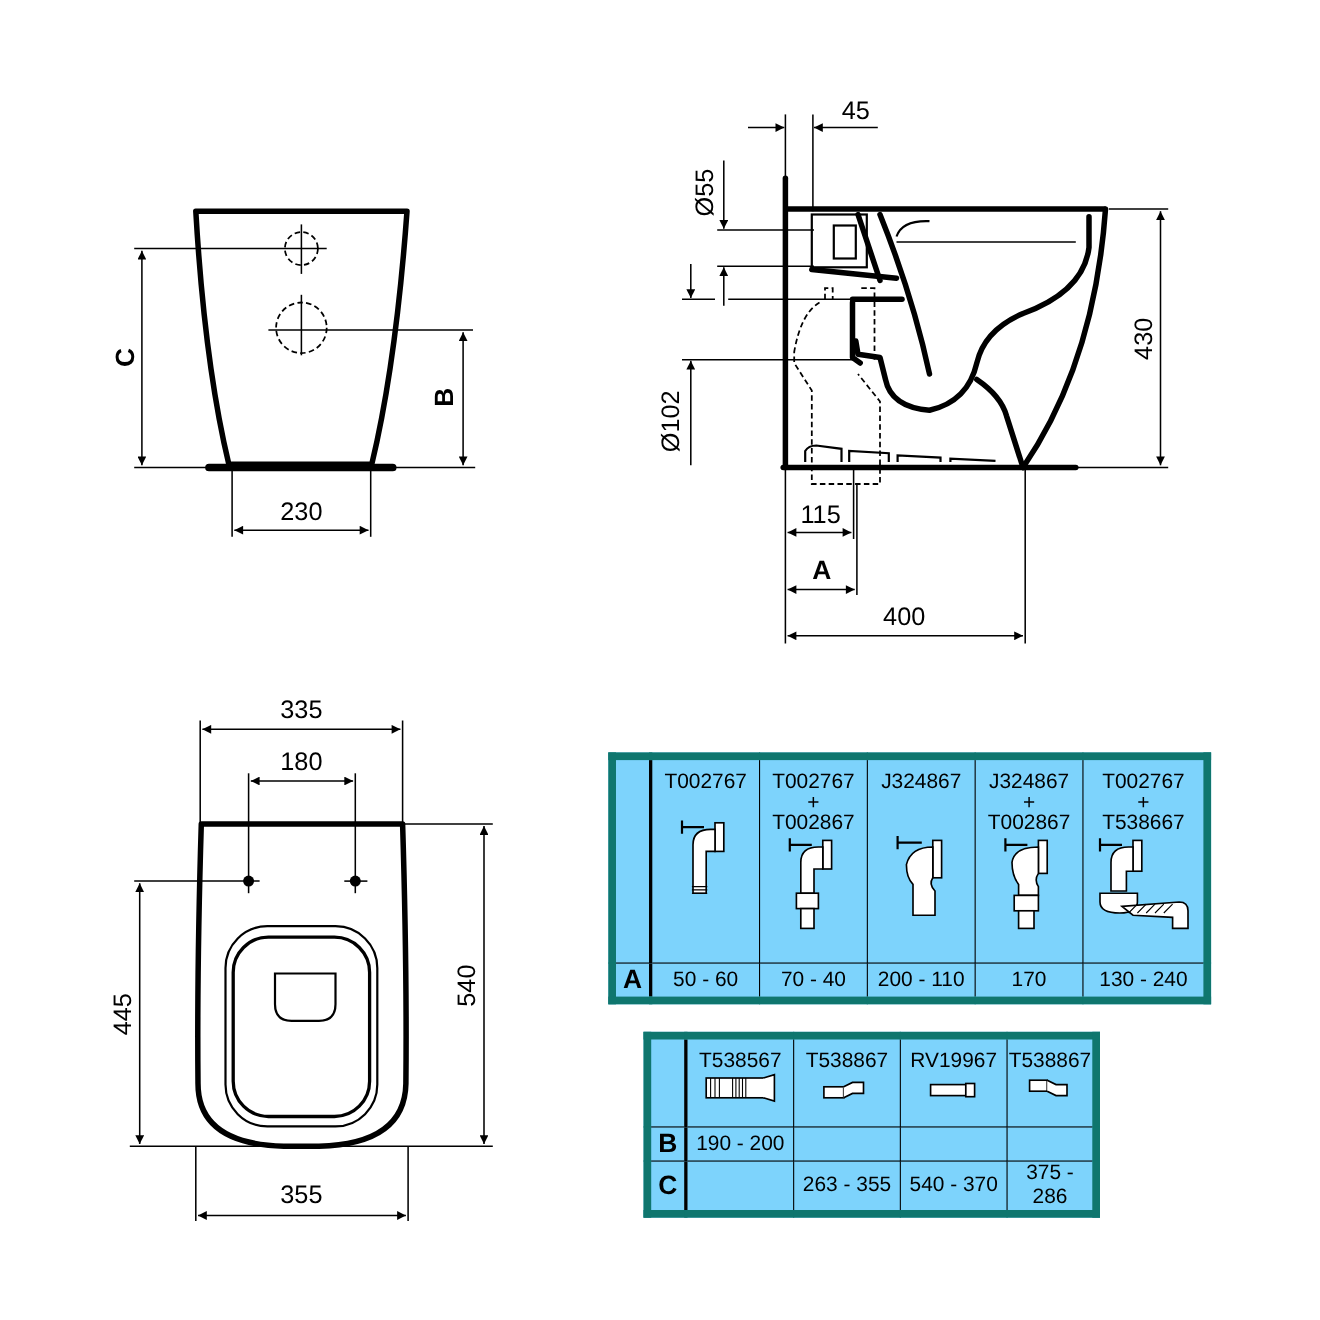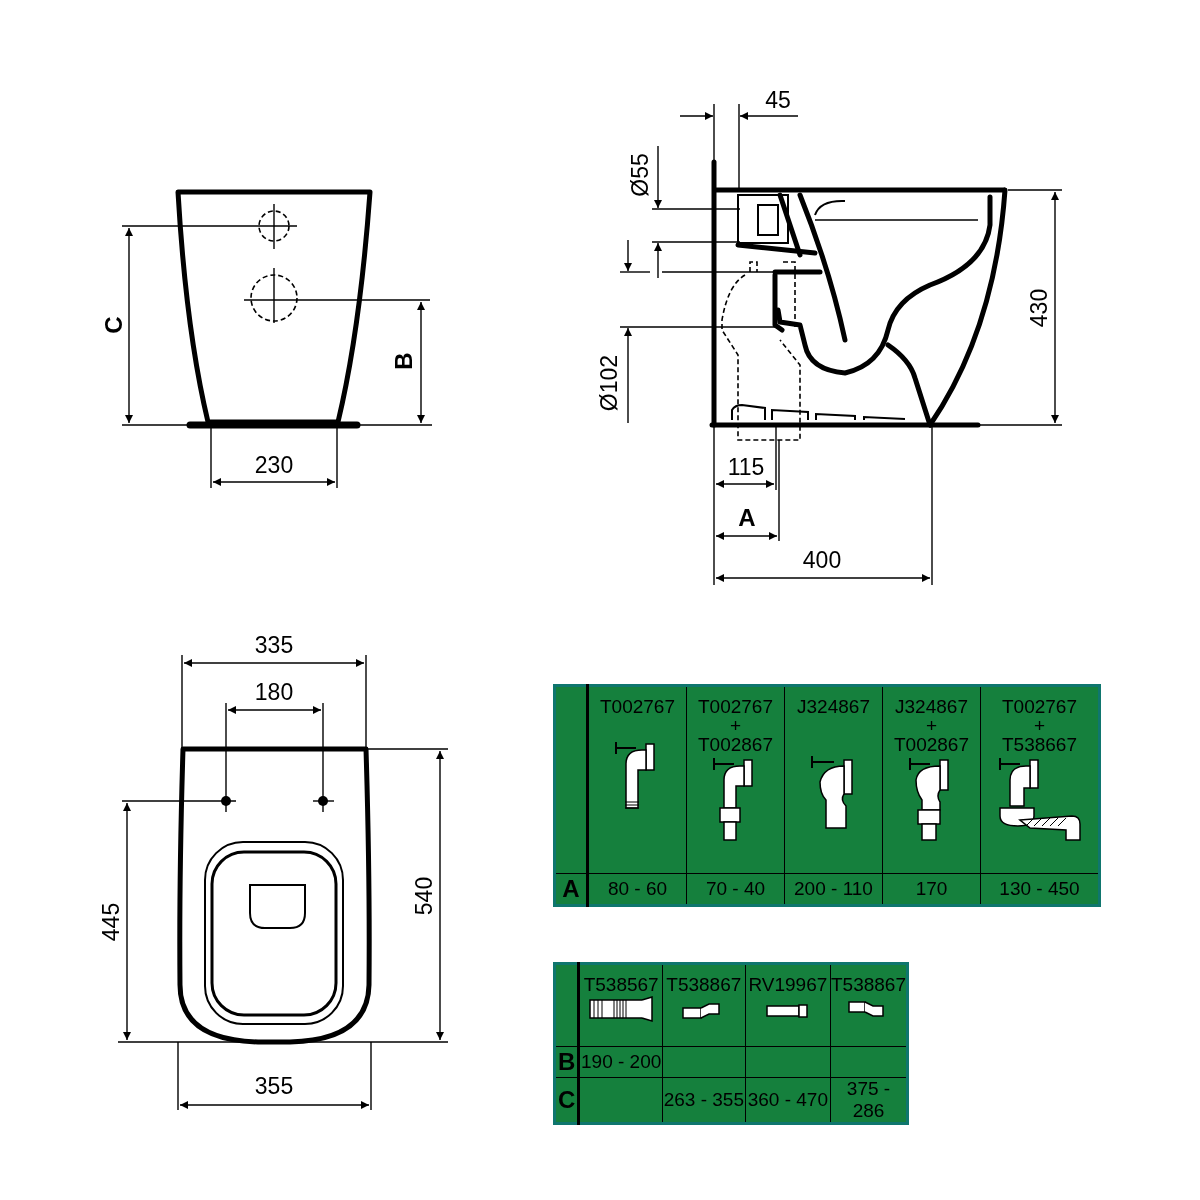--- a/index.html
+++ b/index.html
@@ -6,21 +6,21 @@
   body { width:1200px; height:1200px; position:relative; overflow:hidden;
          font-family:"Liberation Sans", sans-serif; color:#000; }
   svg { position:absolute; left:0; top:0; }
   .dim { font-family:"Liberation Sans", sans-serif; font-size:23px; fill:#000; }
   .dimb { font-family:"Liberation Sans", sans-serif; font-size:24px; font-weight:bold; fill:#000; }
   .thick { stroke:#000; stroke-width:5; fill:none; stroke-linejoin:round; stroke-linecap:round; }
   .thin { stroke:#000; stroke-width:1.4; fill:none; }
   .dash { stroke:#000; stroke-width:1.6; fill:none; stroke-dasharray:5 3; }
   .med { stroke:#000; stroke-width:2; fill:none; }
 
-  table.spec { position:absolute; border-collapse:collapse; border:3px solid #0f766e; background:#15803d; }
+  table.spec { position:absolute; border-collapse:collapse; border:7px solid #0f766e; background:#7dd3fc; }
   table.spec td { border:1px solid #000; text-align:center; font-size:19px; padding:0; vertical-align:top; }
   table.spec td.rowlab { font-weight:bold; font-size:24px; width:30px; border-right:3px solid #000; vertical-align:middle; }
   table.spec td.val { vertical-align:middle; height:30px; }
   .code { line-height:19px; padding-top:10px; white-space:pre-line; }
 </style>
 </head>
 <body>
 
 <svg width="1200" height="1200" viewBox="0 0 1200 1200">
   <defs>
@@ -213,30 +213,30 @@
         <rect x="40" y="12" width="8" height="28" fill="#fff" stroke="#000" stroke-width="1.5"></rect>
         <path d="M20,58 L20,32 Q20,18 36,18 L40,18 L40,40 L34,40 L34,58 Z" fill="#fff" stroke="#000" stroke-width="1.5"></path>
         <path d="M10,60 L44,60 L44,68 Q44,78 28,78 Q10,78 10,68 Z" fill="#fff" stroke="#000" stroke-width="1.5"></path>
         <path d="M30,72 L82,68 Q90,68 90,76 L90,92 L76,92 L76,82 L40,80 Z" fill="#fff" stroke="#000" stroke-width="1.5"></path>
         <path d="M36,78 L44,70 M44,78 L52,70 M52,78 L60,70 M60,78 L68,70 M68,78 L76,70" stroke="#000" stroke-width="1"></path>
       </svg>
     </td>
   </tr>
   <tr>
     <td class="rowlab">A</td>
-    <td class="val">80 - 60</td>
+    <td class="val">50 - 60</td>
     <td class="val">70 - 40</td>
     <td class="val">200 - 110</td>
     <td class="val">170</td>
-    <td class="val">130 - 450</td>
+    <td class="val">130 - 240</td>
   </tr>
 </tbody>
   </table>
 
-<table class="spec" style="left:553px; top:938px; width:356px;margin-top:24px;">
+<table class="spec" style="left:585px; top:938px; width:415px;">
   <tbody>
       <tr style="height:83px;">
     <td class="rowlab"></td>
     <td style="width:96px">
       <div class="code" style="padding-top:10px">T538567</div>
       <svg width="70" height="30" viewBox="0 0 70 30" style="position:static">
         <rect x="4" y="6" width="56" height="18" fill="#fff" stroke="#000" stroke-width="1.5"></rect>
         <path d="M8,6 L8,24 M12,6 L12,24 M16,6 L16,24 M28,6 L28,24 M31,6 L31,24 M34,6 L34,24 M37,6 L37,24 M40,6 L40,24" stroke="#000" stroke-width="1"></path>
         <path d="M56,6 L66,3 L66,27 L56,24" fill="#fff" stroke="#000" stroke-width="1.5"></path>
       </svg>
@@ -267,17 +267,17 @@
     <td class="rowlab">B</td>
     <td class="val">190 - 200</td>
     <td class="val"></td>
     <td class="val"></td>
     <td class="val"></td>
   </tr>
   <tr>
     <td class="rowlab">C</td>
     <td class="val"></td>
     <td class="val">263 - 355</td>
-    <td class="val">360 - 470</td>
+    <td class="val">540 - 370</td>
     <td class="val">375 - 286</td>
   </tr>
 </tbody>
   </table>
 
 </body></html>

